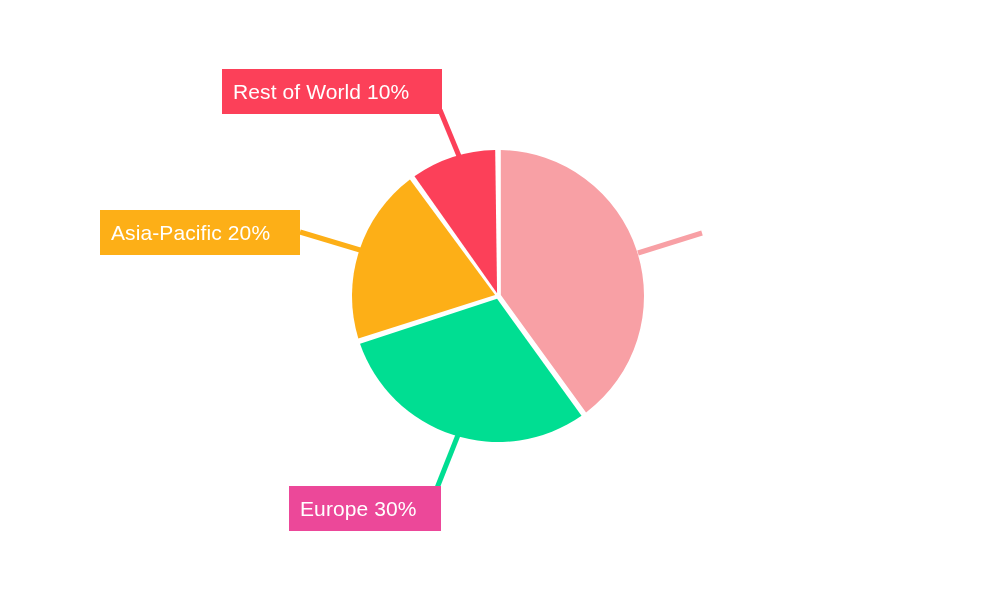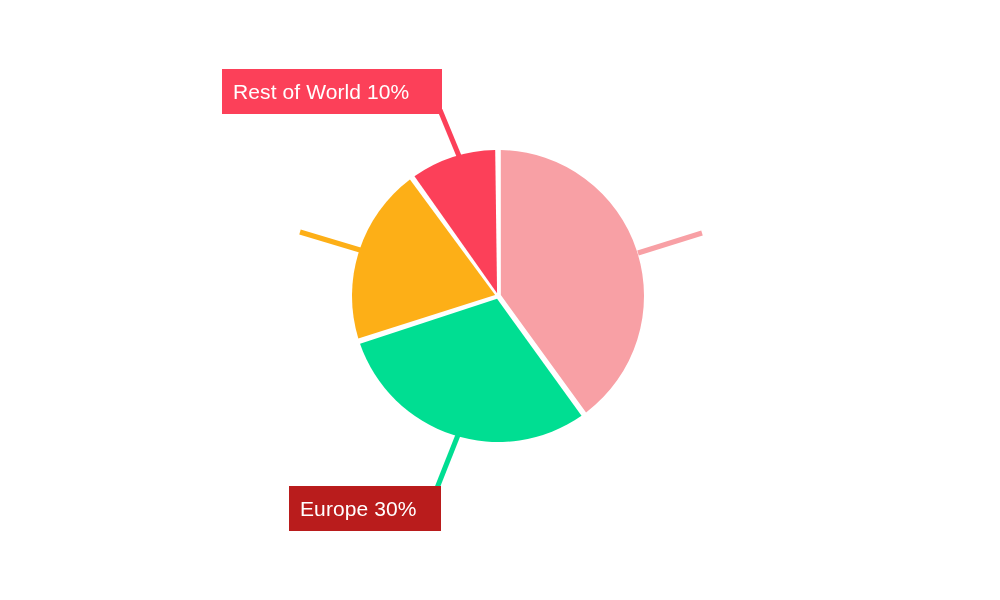--- a/index.html
+++ b/index.html
@@ -85,18 +85,21 @@
       <path id="slice-asia-pacific" d="M 358.31 338.44 A 146 146 0 0 1 409.93 179.55 L 495.15 295.07 Z" fill="#FDAF17"></path>
       <path id="slice-rest-of-world" d="M 414.47 176.26 A 146 146 0 0 1 495.20 150.03 L 497.07 293.15 Z" fill="#FC4059"></path>
     </g>
   </svg>
 
 
   <div id="label-rest-of-world" class="pie-label align-left" style="background:#FC4059;">
     <span>Rest of World 10%</span>
   </div>
 
+  <div id="label-asia-pacific" class="pie-label align-left" style="background:#FDAF17;">
+    <span>Asia-Pacific 20%</span>
+  </div>
 
-  <div id="label-europe" class="pie-label align-left" style="background:#b91c1c;">
+  <div id="label-europe" class="pie-label align-left" style="background:#ec4899;">
     <span>Europe 30%</span>
   </div>
 
 </div>
 
 </body></html>

